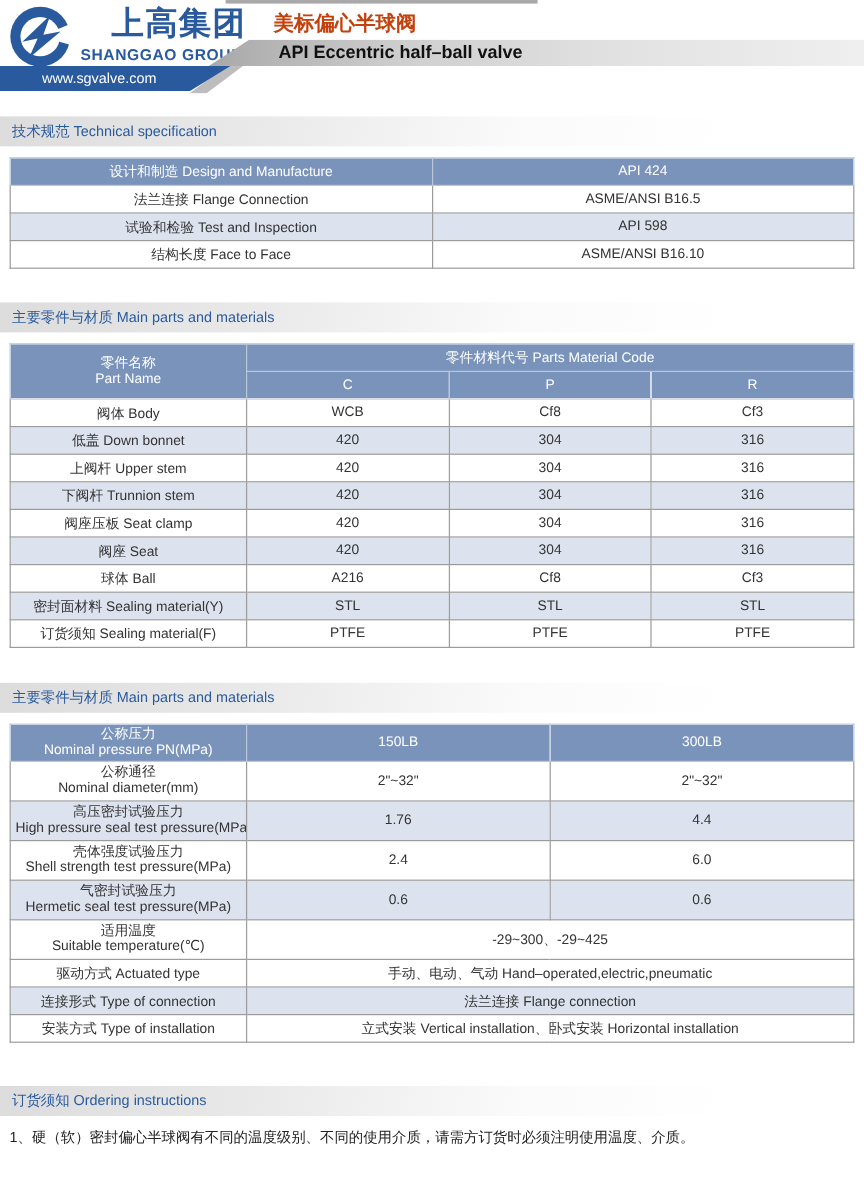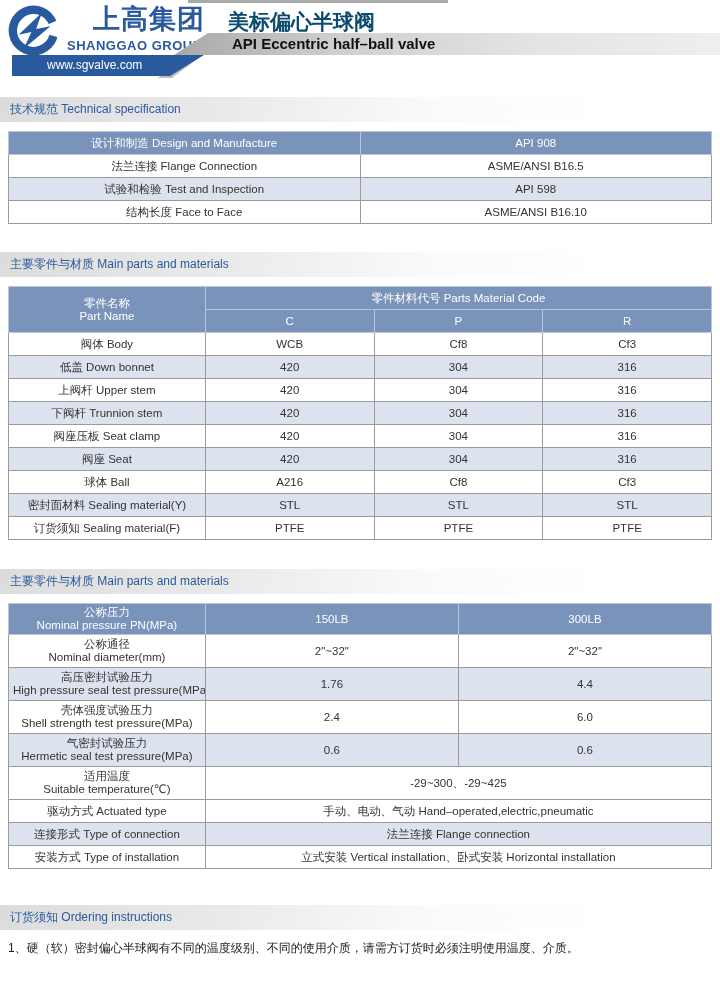--- a/index.html
+++ b/index.html
@@ -7,28 +7,28 @@
     width:720px;height:993px;background:#ffffff;color:#333;
     font-family:"Liberation Sans","DejaVu Sans",sans-serif;
     position:relative;overflow:hidden;
   }
   
   .hdr{position:relative;height:78px;}
   .top-strip{position:absolute;left:188px;top:0;width:260px;height:3px;background:#a9a9a9;}
   .logo-icon{position:absolute;left:7px;top:4px;width:53px;height:53px;}
   .logo-cn{position:absolute;left:65px;top:6px;font-size:27px;font-weight:bold;color:#2a5a9e;letter-spacing:1px;line-height:1;margin-left:28px;}
   .logo-en{position:absolute;left:67px;top:38px;font-size:13px;font-weight:bold;color:#2a5a9e;letter-spacing:0.5px;}
-  .title-cn{position:absolute;left:228px;top:8px;font-size:21px;font-weight:bold;color:#0c4a6e;}
+  .title-cn{position:absolute;left:228px;top:8px;font-size:17px;font-weight:bold;color:#c2410c;}
   .gray-tail{position:absolute;left:150px;top:36px;width:78px;height:42px;background:#bdbdbd;
     clip-path:polygon(82% 0,100% 0,28% 100%,10% 100%);z-index:1;}
   .title-band{position:absolute;left:174px;top:33px;right:0;height:22px;z-index:2;
     background:linear-gradient(to right,#a8a8a8 0%,#cfcfcf 30%,#e3e3e3 65%,#efefef 100%);
     clip-path:polygon(34px 0,100% 0,100% 100%,0 100%);}
   .title-en{padding-left:58px;font-size:15px;font-weight:bold;color:#111;line-height:22px;}
-  .web-bar{position:absolute;left:12px;top:55px;width:192px;height:21px;background:#2a5a9e;z-index:3;
+  .web-bar{position:absolute;left:0;top:55px;width:192px;height:21px;background:#2a5a9e;z-index:3;
     clip-path:polygon(0 0,100% 0,calc(100% - 34px) 100%,0 100%);}
   .web-bar span{display:block;padding-left:35px;font-size:12px;color:#fff;line-height:21px;}
   
   .sec-head{margin:0 8px 9px 0;padding:4px 0 4px 10px;font-size:12px;color:#2a5a9e;
     background:linear-gradient(100deg,#dcdcdc 0%,#e9e9e9 30%,#fafafa 60%,#ffffff 85%);}
   .mt1{margin-top:19px;} .mt2{margin-top:28px;} .mt3{margin-top:29px;} .mt4{margin-top:36px;}
   
   table{width:704px;margin:0 8px;border-collapse:collapse;table-layout:fixed;font-size:11.5px;color:#333;}
   td,th{border:1px solid #9b9b9b;text-align:center;padding:2px 4px;font-weight:normal;height:18px;
     overflow:hidden;white-space:nowrap;}
@@ -68,21 +68,21 @@
 
 <div class="sec-head mt1">技术规范 Technical specification</div>
 <table id="tech-table">
   <colgroup>
       <col style="width:50%">
       <col style="width:50%">
     </colgroup>
   <tbody id="tech-body">
       <tr>
         <td class="hd">设计和制造 Design and Manufacture</td>
-        <td class="hd">API 908</td>
+        <td class="hd">API 424</td>
       </tr>
       <tr>
         <td>法兰连接 Flange Connection</td>
         <td>ASME/ANSI B16.5</td>
       </tr>
       <tr class="alt">
         <td>试验和检验 Test and Inspection</td>
         <td>API 598</td>
       </tr>
       <tr>

